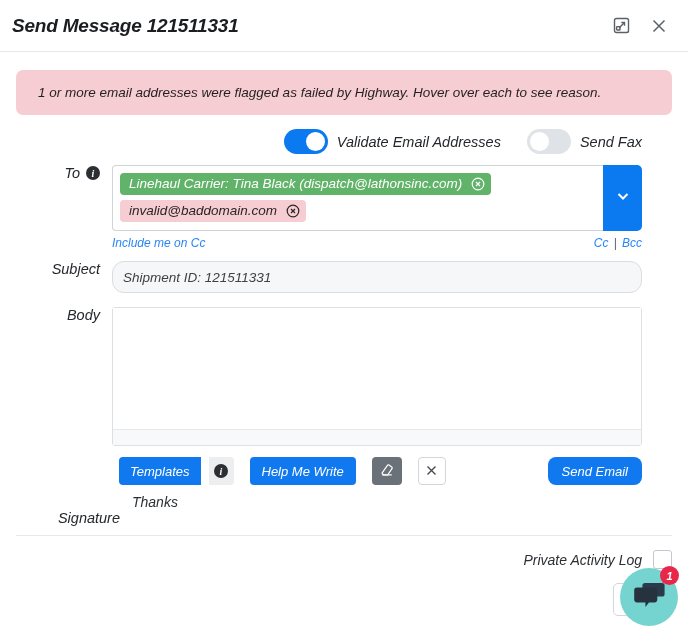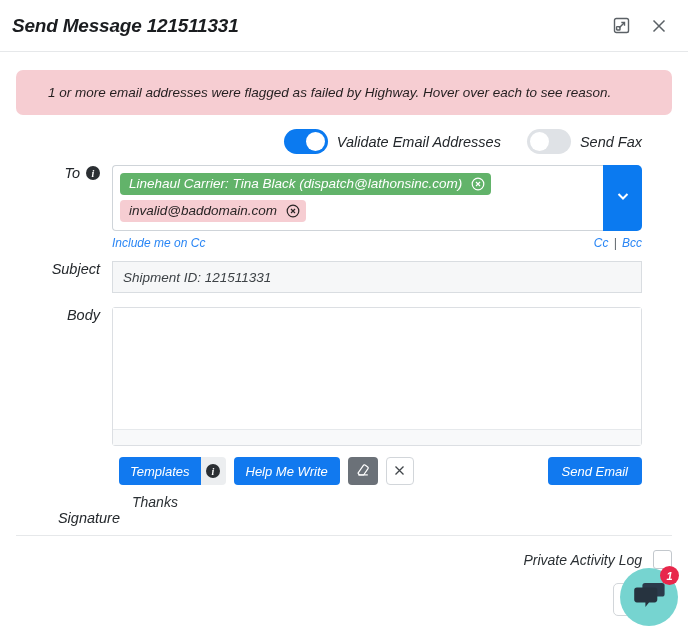--- a/index.html
+++ b/index.html
@@ -41,21 +41,21 @@
     display: flex; align-items: center; justify-content: center;
     color: #5b6166;
     cursor: pointer;
   }
 
   
   .alert {
     margin: 18px 16px 0 16px;
     background: #f6cdd2;
     border-radius: 7px;
-    padding: 15px 32px;
+    padding: 15px 22px;
     font-size: 13.5px;
     color: #241f20;
   }
 
   
   .toggle-row {
     display: flex;
     align-items: center;
     justify-content: flex-end;
     padding: 14px 46px 6px 0;
@@ -172,21 +172,21 @@
   }
   .cc-right { margin-left: auto; display: flex; gap: 5px; align-items: center; }
   .sep { color: #6d7378; font-size: 13.5px; }
 
   
   .subject-row { padding-top: 11px; }
   .subject-input {
     flex: 1;
     height: 32px;
     border: 1px solid #d9dde1;
-    border-radius: 0;
+    border-radius: 12px;
     background: #f6f7f8;
     display: flex; align-items: center;
     padding: 0 10px;
     font-size: 13.5px;
     color: #3e4347;
     cursor: text;
   }
 
   
   .body-row { padding-top: 14px; align-items: flex-start; }
@@ -205,21 +205,21 @@
   .body-footer {
     height: 15px;
     background: #f8f9fa;
   }
 
   
   .btn-row {
     display: flex;
     align-items: center;
     padding: 11px 46px 0 119px;
-    gap: 8px;
+    gap: 16px;
   }
   .btn {
     height: 28px;
     border-radius: 4px;
     font-size: 13px;
     display: inline-flex;
     align-items: center; justify-content: center;
     padding: 0 12px;
     cursor: pointer;
     white-space: nowrap;
@@ -241,21 +241,21 @@
     padding: 0;
   }
   .btn-white {
     width: 28px;
     background: #fff;
     border: 1px solid #d2d6da;
     color: #41464a;
     padding: 0;
     font-size: 14px;
   }
-  .btn-send { margin-left: auto; padding: 0 14px; }
+  .btn-send { margin-left: auto; padding: 0 14px; border-radius: 8px; }
 
   
   .sig-row {
     display: flex;
     align-items: flex-start;
     padding: 9px 46px 0 0;
     position: relative;
   }
   .sig-label {
     width: 112px; flex: none;

